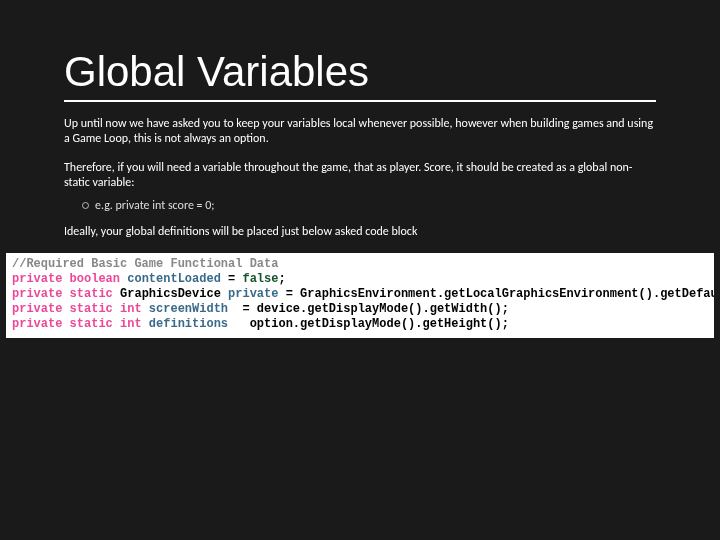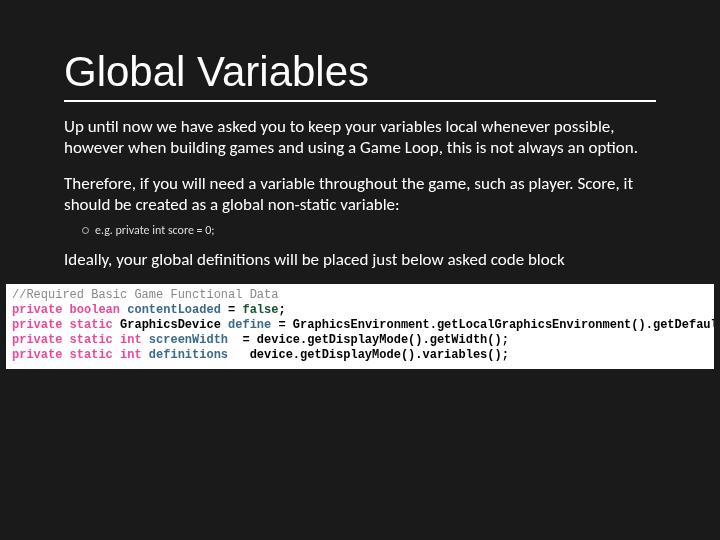--- a/index.html
+++ b/index.html
@@ -26,21 +26,21 @@
     color: #fff;
     margin: 0 0 4px 0;
     font-family: "Segoe UI Light", "Calibri Light", "Segoe UI", Arial, sans-serif;
   }
   .title-rule {
     border: none;
     border-top: 2px solid #fff;
     margin: 0 0 14px 0;
   }
   .para {
-    font-size: 17px;
+    font-size: 12px;
     line-height: 1.25;
     margin: 0 0 14px 0;
     color: #fff;
     font-weight: 400;
   }
   .sub {
     font-size: 12px;
     margin: -6px 0 12px 18px;
     color: #ddd;
   }
@@ -60,42 +60,42 @@
     color: #000;
     font-family: Consolas, "Courier New", monospace;
     font-size: 12px;
     line-height: 1.25;
     padding: 4px 6px 6px 6px;
     margin: 0 -58px 0 -58px;
     white-space: pre;
     overflow: hidden;
     font-weight: bold;
   }
-  .c-comment { color: #888; font-weight: normal; }
+  .c-comment { color: #888; font-weight: bold; }
   .c-key     { color: #ec4899; }
   .c-ident   { color: #3a6a8a; }
   .c-val     { color: #14532d; }
   .c-plain   { color: #000; }
 </style>
 </head>
 <body>
 
 <div class="slide">
 
   <h1 class="title">Global Variables</h1>
   <hr class="title-rule">
 
   <p class="para">Up until now we have asked you to keep your variables local whenever possible, however when building games and using a Game Loop, this is not always an option.</p>
-  <p class="para">Therefore, if you will need a variable throughout the game, such as player. Score, it should be created as a global non-static variable:</p>
+  <p class="para">Therefore, if you will need a variable throughout the game, that as player. Score, it should be created as a global non-static variable:</p>
 
   <p class="sub">
     <span class="smallcirc"></span><span>e.g. private int score = 0;</span>
   </p>
 
   <p class="para">Ideally, your global definitions will be placed just below asked code block</p>
 
   <div class="codeblock"><span class="c-comment">//Required Basic Game Functional Data</span>
 <span class="c-key">private boolean</span> <span class="c-ident">contentLoaded</span><span class="c-plain"> = </span><span class="c-val">false</span><span class="c-plain">;</span>
-<span class="c-key">private static</span><span class="c-plain"> GraphicsDevice </span><span class="c-ident">define</span><span class="c-plain"> = GraphicsEnvironment.getLocalGraphicsEnvironment().getDefaultScreenDevice();</span>
+<span class="c-key">private static</span><span class="c-plain"> GraphicsDevice </span><span class="c-ident">private</span><span class="c-plain"> = GraphicsEnvironment.getLocalGraphicsEnvironment().getDefaultScreenDevice();</span>
 <span class="c-key">private static int</span><span class="c-ident"> screenWidth</span><span class="c-plain">  = device.getDisplayMode().getWidth();</span>
-<span class="c-key">private static int</span><span class="c-ident"> definitions</span><span class="c-plain">   device.getDisplayMode().variables();</span></div>
+<span class="c-key">private static int</span><span class="c-ident"> definitions</span><span class="c-plain">   option.getDisplayMode().getHeight();</span></div>
 
 </div>
 
 </body></html>

